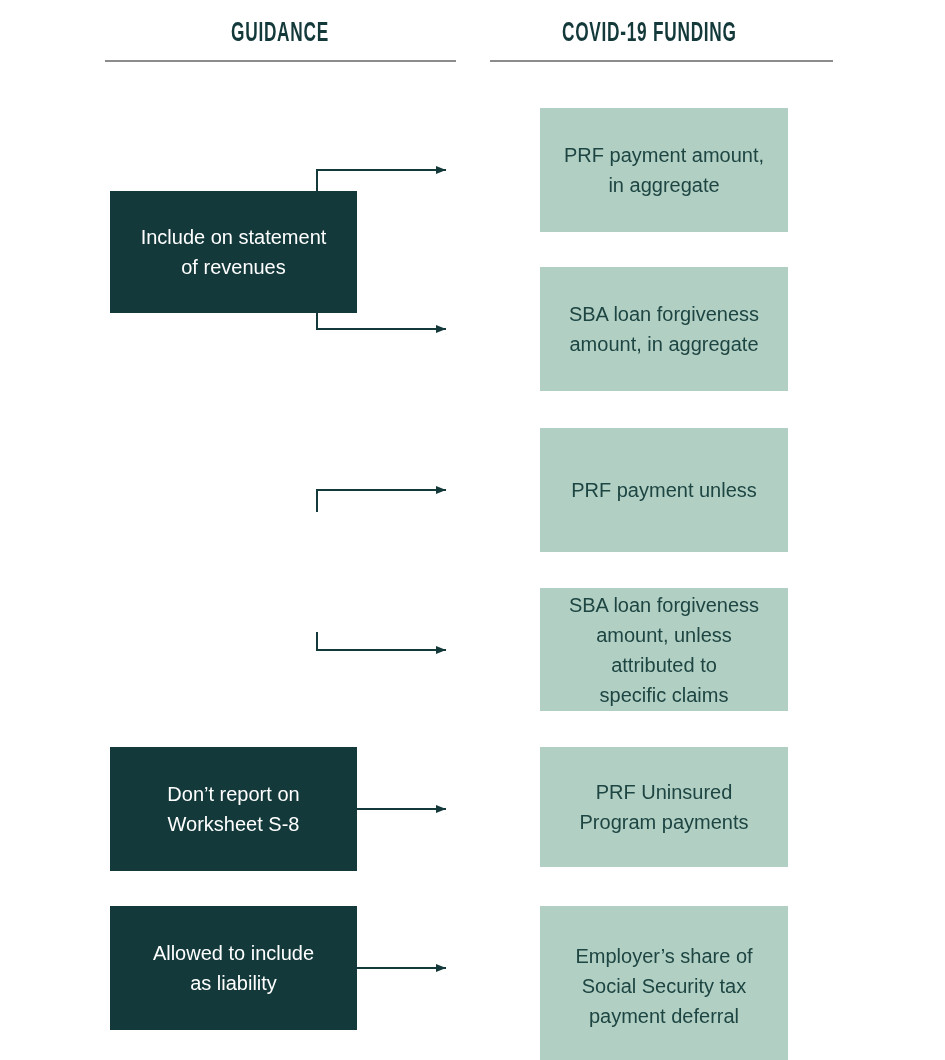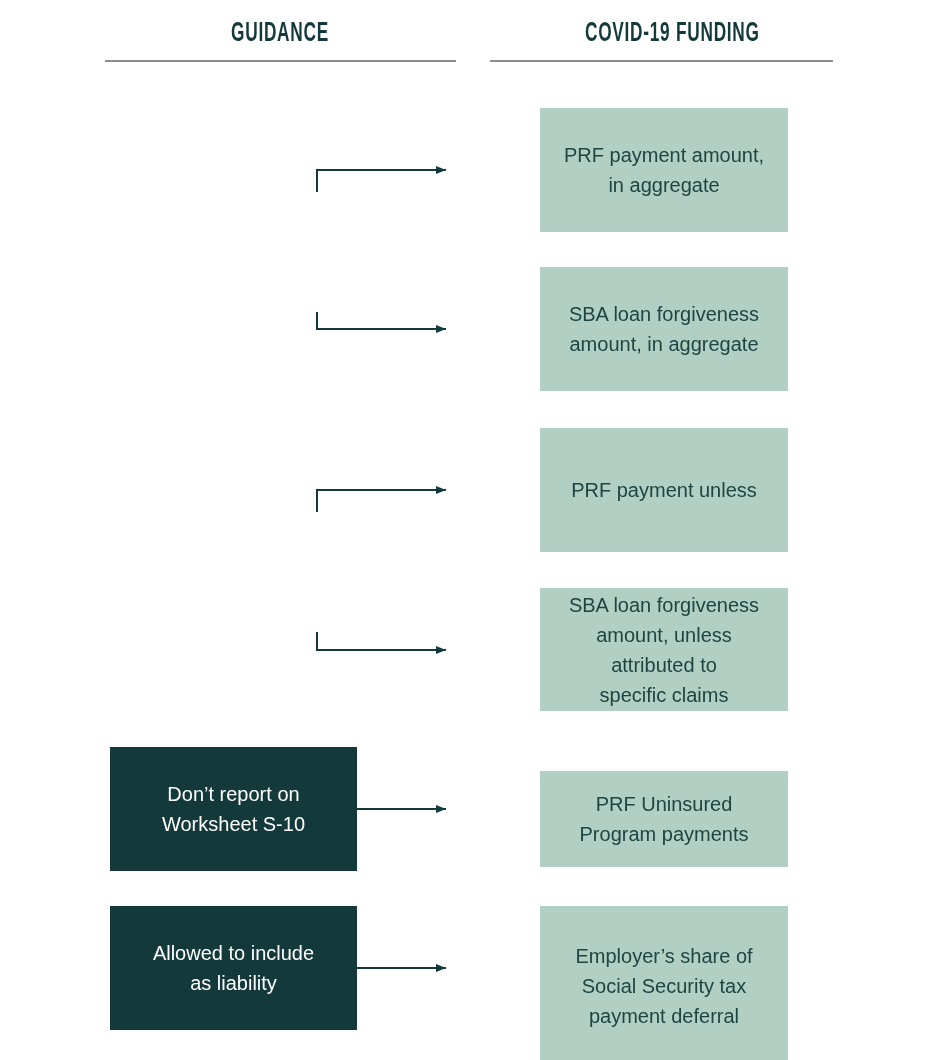--- a/index.html
+++ b/index.html
@@ -27,21 +27,21 @@
     line-height: 36px;
     letter-spacing: 1px;
   }
   .col-header .condense {
     display: inline-block;
     transform: scale(0.72, 1.12);
     transform-origin: center center;
     white-space: nowrap;
   }
   .header-left  { left: 105px; width: 351px; }
-  .header-right { left: 501px; width: 343px; text-align: center; }
+  .header-right { left: 478px; width: 343px; text-align: center; }
 
   .header-rule {
     position: absolute;
     top: 60px;
     height: 2px;
     background: #8c8c8c;
   }
   .rule-left  { left: 105px; width: 351px; }
   .rule-right { left: 490px; width: 343px; }
 
@@ -73,21 +73,21 @@
 
   .g1 { top: 191px; height: 122px; }
   .g2 { top: 511px; height: 122px; }
   .g3 { top: 747px; height: 124px; }
   .g4 { top: 906px; height: 124px; }
 
   .f1 { top: 108px; height: 124px; }
   .f2 { top: 267px; height: 124px; }
   .f3 { top: 428px; height: 124px; }
   .f4 { top: 588px; height: 123px; }
-  .f5 { top: 747px; height: 96px; margin-top: 24px; }
+  .f5 { top: 747px; height: 120px; }
   .f6 { top: 906px; height: 160px; }
 
   
   .connectors {
     position: absolute;
     inset: 0;
     pointer-events: none;
   }
 </style>
 </head>
@@ -111,22 +111,24 @@
 
   <div class="col-header header-left">
     <span class="condense">GUIDANCE</span>
   </div>
   <div class="col-header header-right">
     <span class="condense">COVID-19 FUNDING</span>
   </div>
   <div class="header-rule rule-left"></div>
   <div class="header-rule rule-right"></div>
 
+  <div class="node dark-box g1">Include on statement
+of revenues</div>
   <div class="node dark-box g3">Don’t report on
-Worksheet S-10</div>
+Worksheet S-8</div>
   <div class="node dark-box g4">Allowed to include
 as liability</div>
 
   <div class="node light-box f1">PRF payment amount,
 in aggregate</div>
   <div class="node light-box f2">SBA loan forgiveness
 amount, in aggregate</div>
   <div class="node light-box f3">PRF payment unless</div>
   <div class="node light-box f4">SBA loan forgiveness
 amount, unless

